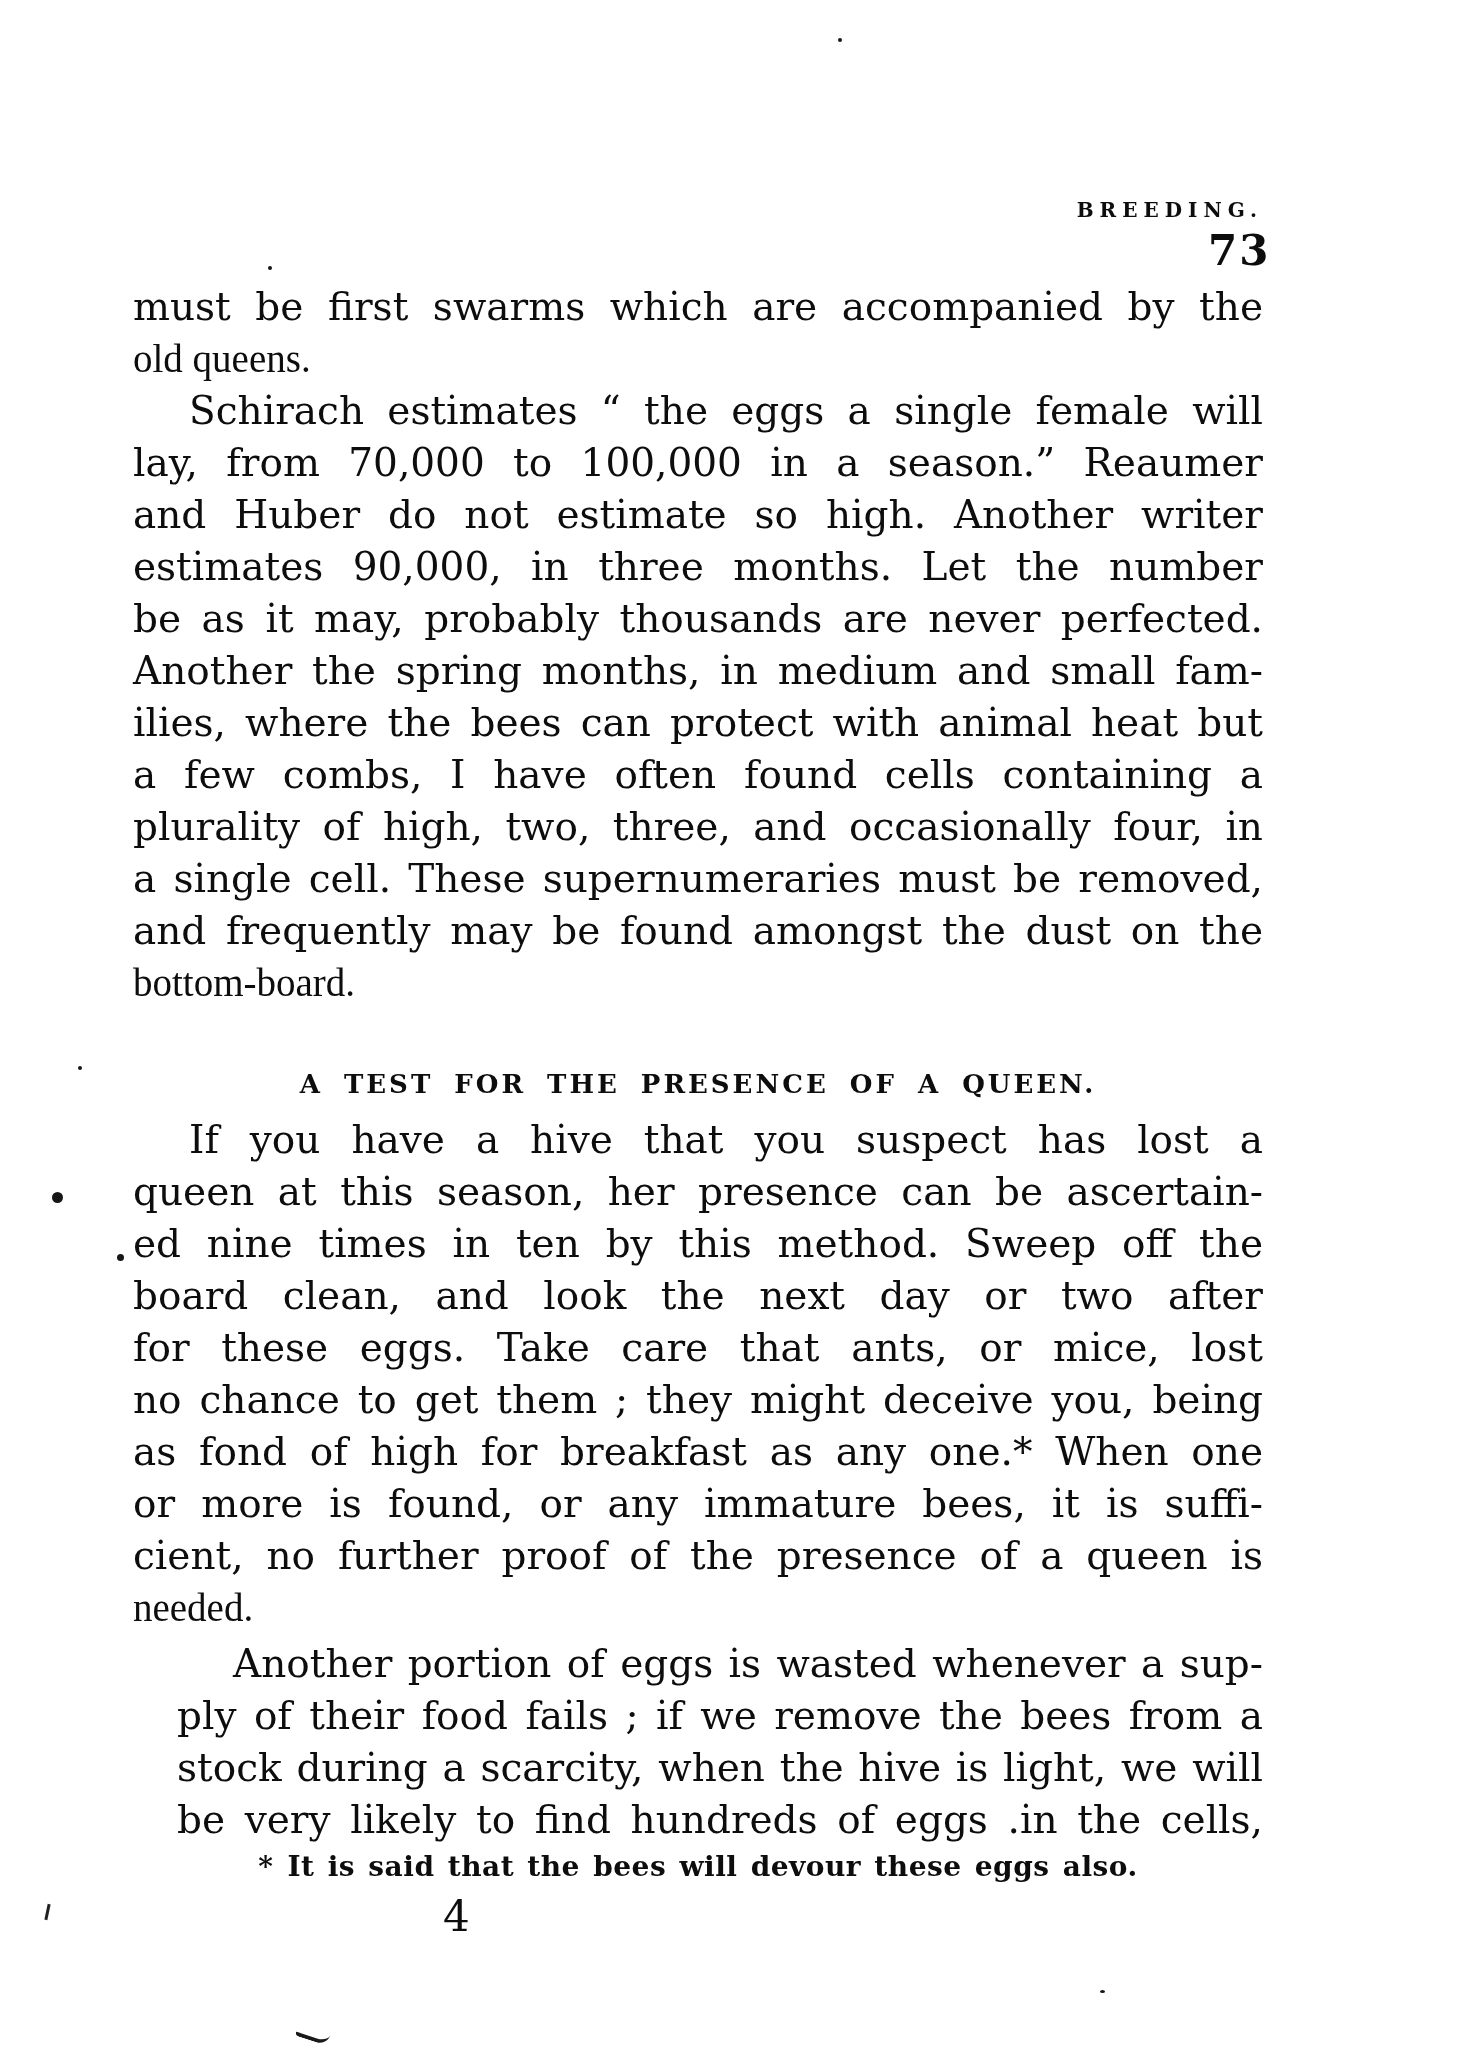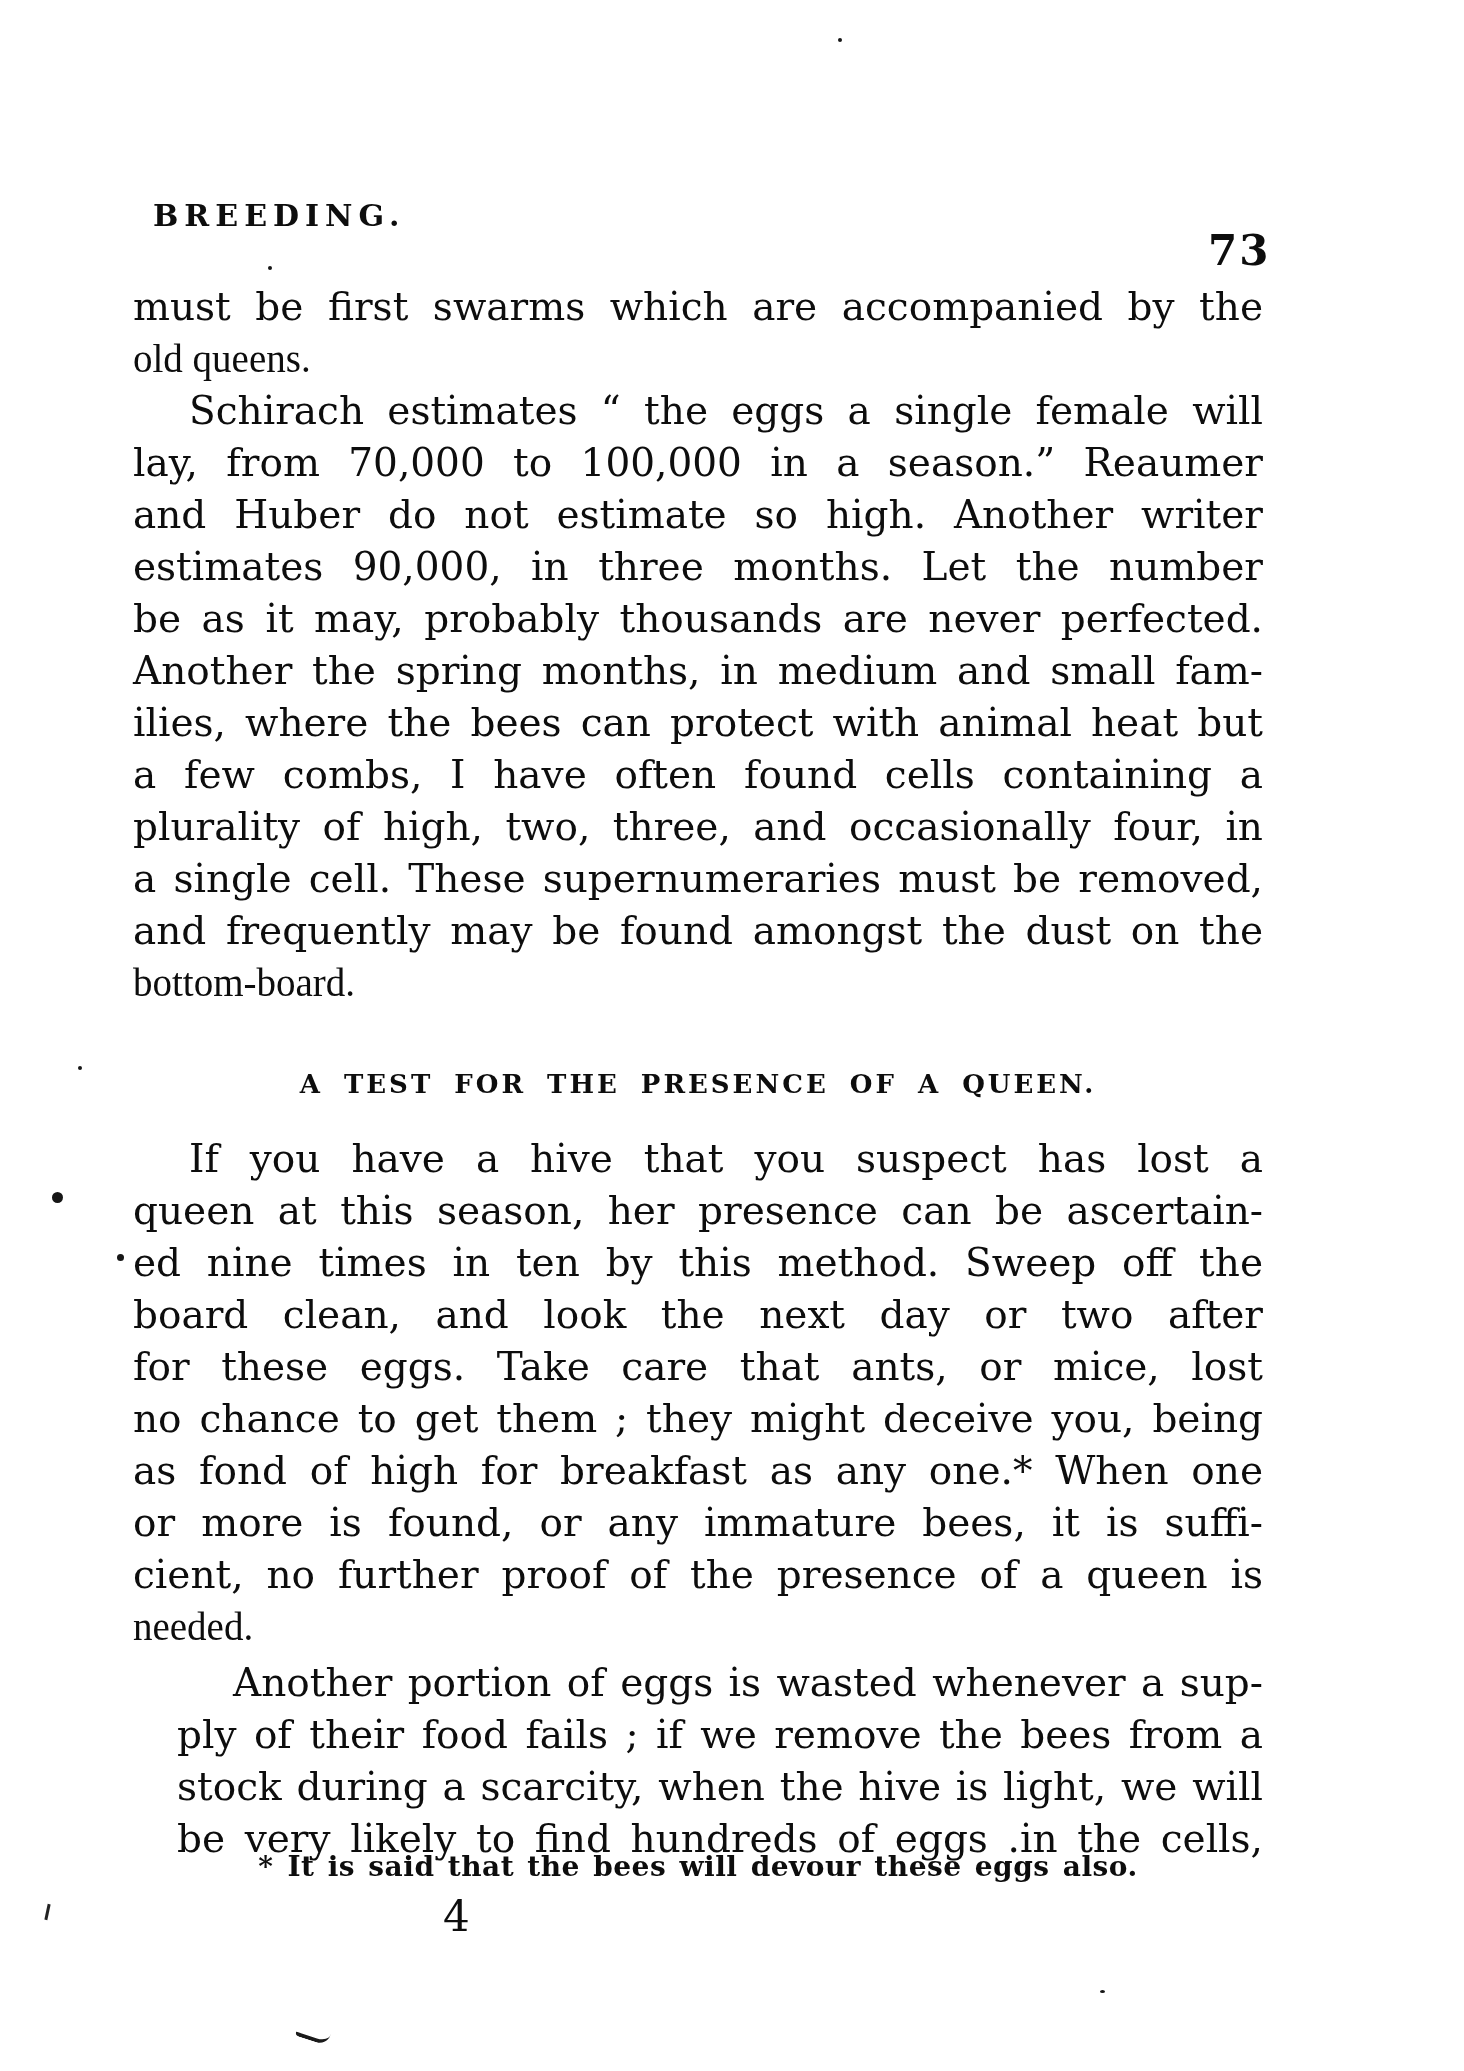--- a/index.html
+++ b/index.html
@@ -14,24 +14,24 @@
     font-family: "DejaVu Serif", "Liberation Serif", serif;
     overflow: hidden;
   }
 
   
   .running-head {
     position: absolute;
     left: 133px;
     top: 198px;
     width: 1130px;
-    text-align: left;
+    text-align: right;
     padding-left: 20px;
     box-sizing: border-box;
-    font-size: 30px;
+    font-size: 20px;
     font-weight: bold;
     letter-spacing: 6px;
   }
   .folio {
     position: absolute;
     left: 1208px;
     top: 190px;
     font-size: 42px;
     font-weight: bold;
     letter-spacing: 2px;
@@ -51,21 +51,21 @@
   .para.indent .line:first-child { text-indent: 56px; }
   .line {
     text-align: justify;
     text-align-last: justify;
     white-space: normal;
   }
   .line.last { text-align-last: left; font-family: Liberation Serif, serif; }
 
   .section-heading {
     margin-top: 54px;
-    margin-bottom: 27px;
+    margin-bottom: 8px;
     text-align: center;
     font-size: 26px;
     font-weight: bold;
     letter-spacing: 3px;
     word-spacing: 9px;
     line-height: 43px;
   }
   .para.p4 { margin-top: 4px; margin-left: 44px; }
 
   

